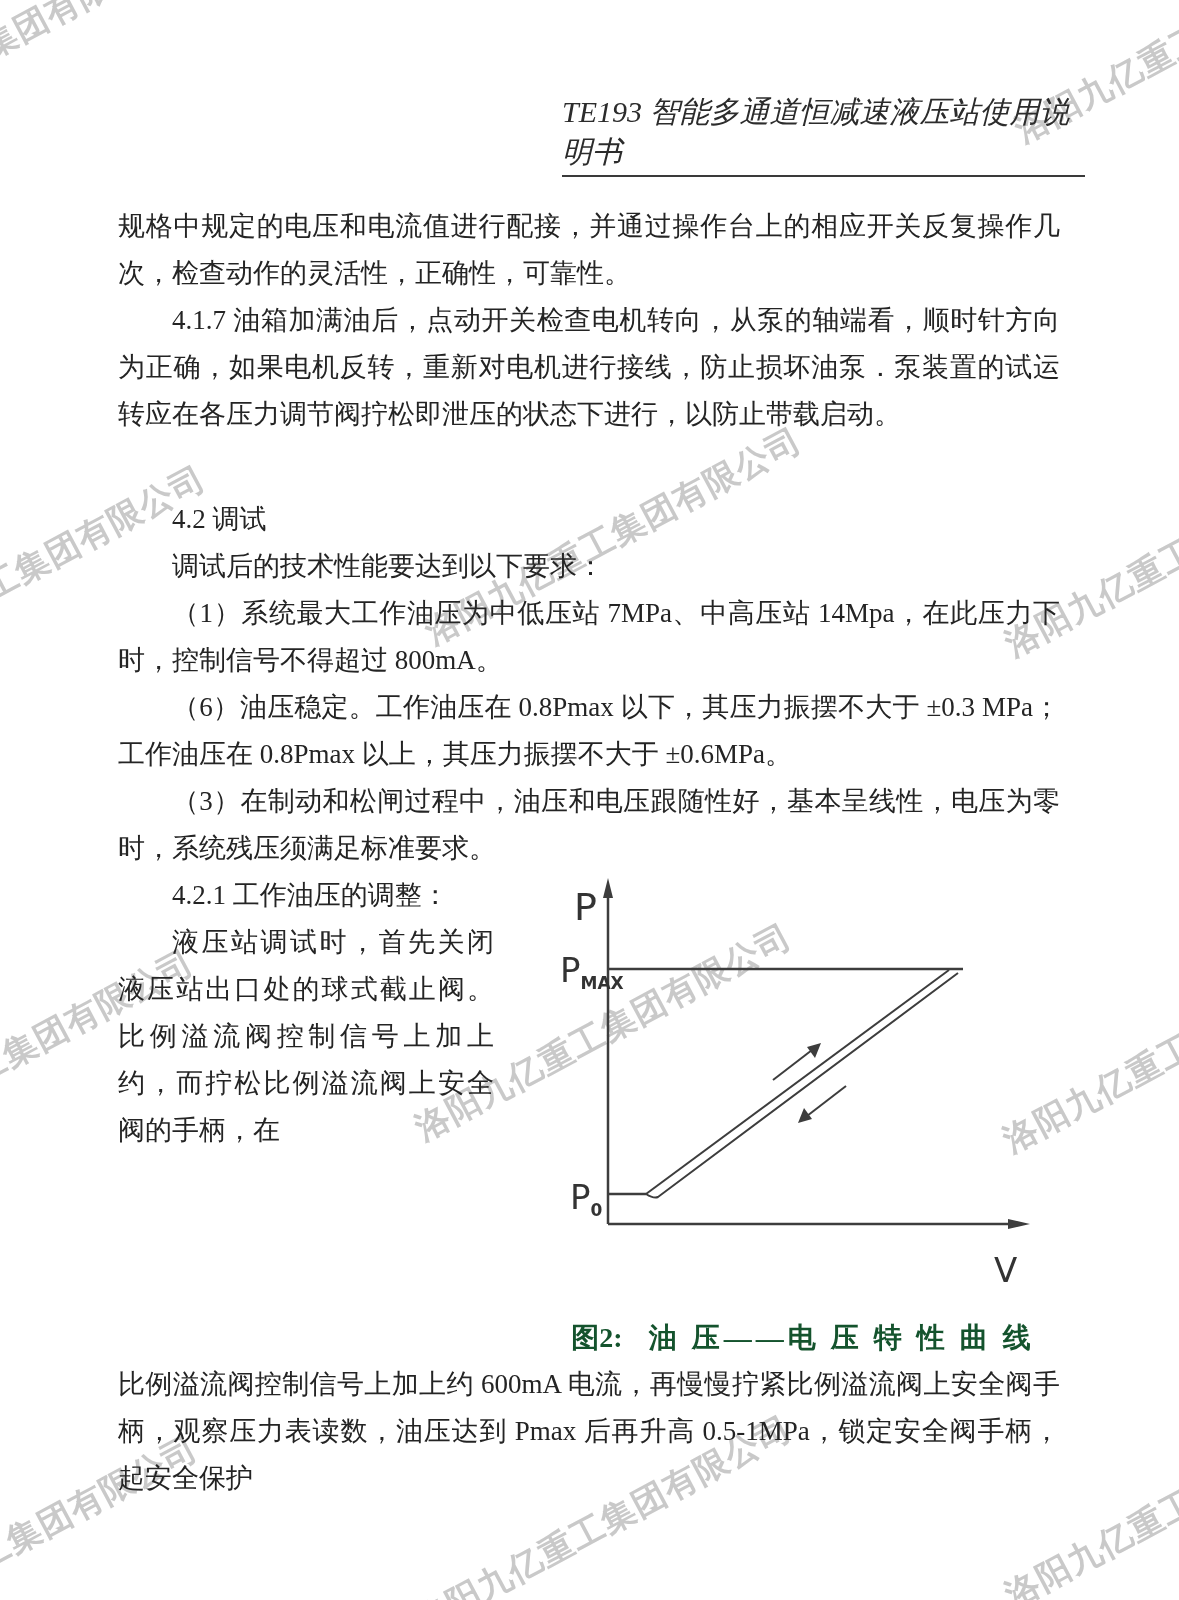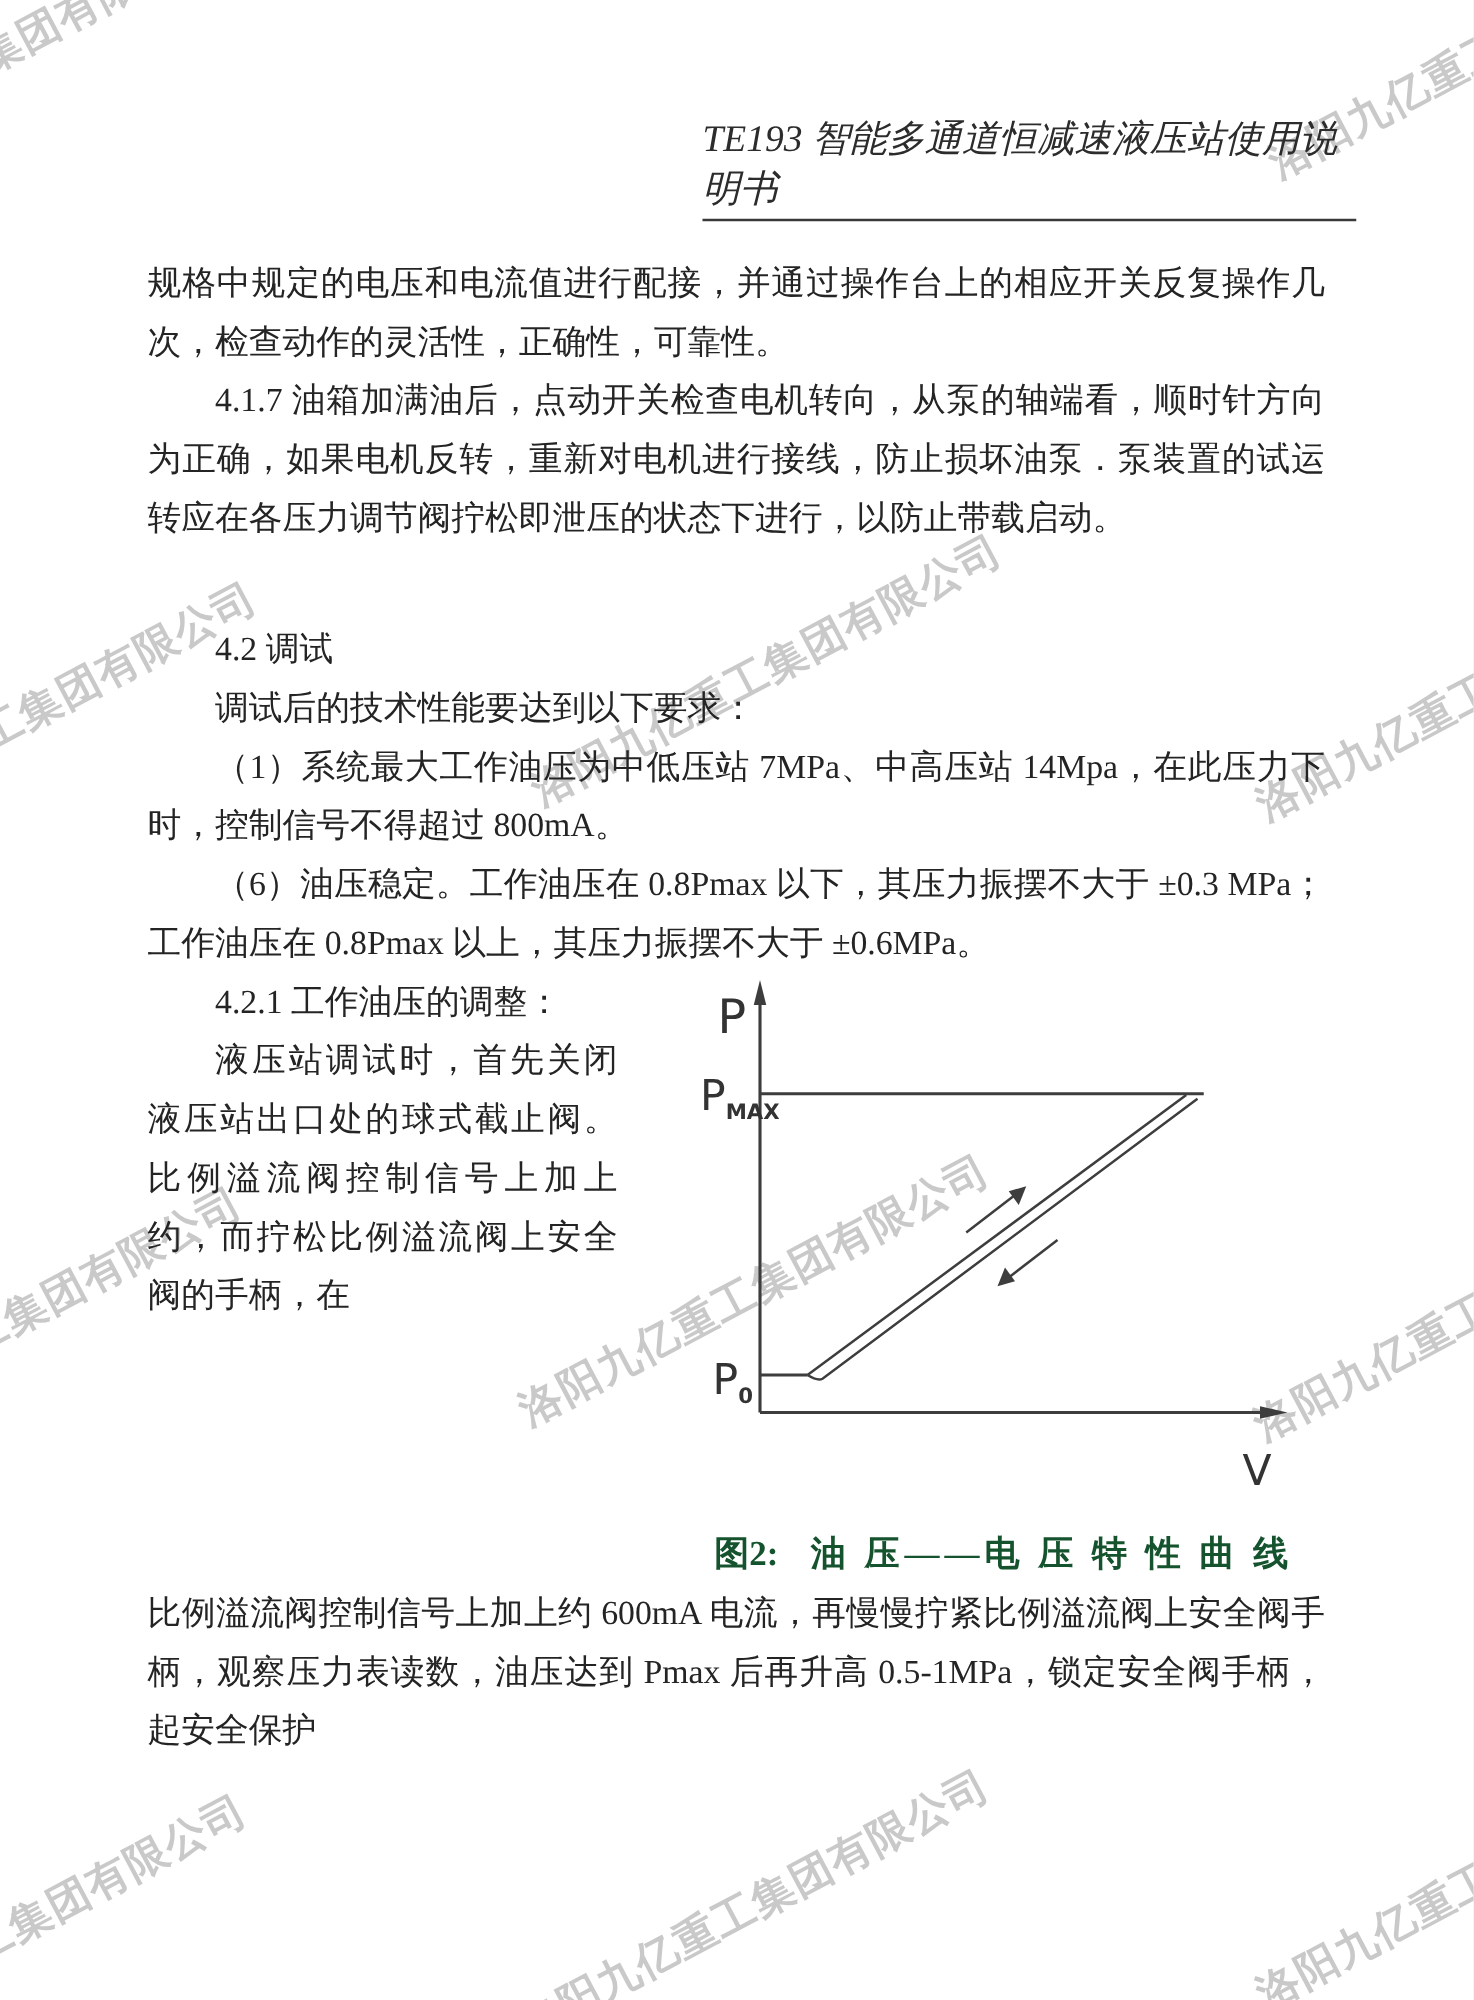--- a/index.html
+++ b/index.html
@@ -85,20 +85,21 @@
 
     <div class="body-text">
 
       <p class="para">规格中规定的电压和电流值进行配接，并通过操作台上的相应开关反复操作几次，检查动作的灵活性，正确性，可靠性。</p>
       <p class="para indent">4.1.7 油箱加满油后，点动开关检查电机转向，从泵的轴端看，顺时针方向为正确，如果电机反转，重新对电机进行接线，防止损坏油泵．泵装置的试运转应在各压力调节阀拧松即泄压的状态下进行，以防止带载启动。</p>
 
       <p class="para indent sec-gap">4.2 调试</p>
       <p class="para indent">调试后的技术性能要达到以下要求：</p>
       <p class="para indent">（1）系统最大工作油压为中低压站 7MPa、中高压站 14Mpa，在此压力下时，控制信号不得超过 800mA。</p>
       <p class="para indent">（6）油压稳定。工作油压在 0.8Pmax 以下，其压力振摆不大于 ±0.3 MPa；工作油压在 0.8Pmax 以上，其压力振摆不大于 ±0.6MPa。</p>
+      <p class="para indent">（3）在制动和松闸过程中，油压和电压跟随性好，基本呈线性，电压为零时，系统残压须满足标准要求。</p>
 
       <div class="columns">
         <div class="col-left">
           <p class="para indent">4.2.1 工作油压的调整：</p>
           <p class="para indent">液压站调试时，首先关闭液压站出口处的球式截止阀。比例溢流阀控制信号上加上约，而拧松比例溢流阀上安全阀的手柄，在</p>
         </div>
 
         <div class="col-right">
           <svg class="figure-svg" width="490" height="420" viewBox="0 0 490 420">
 

